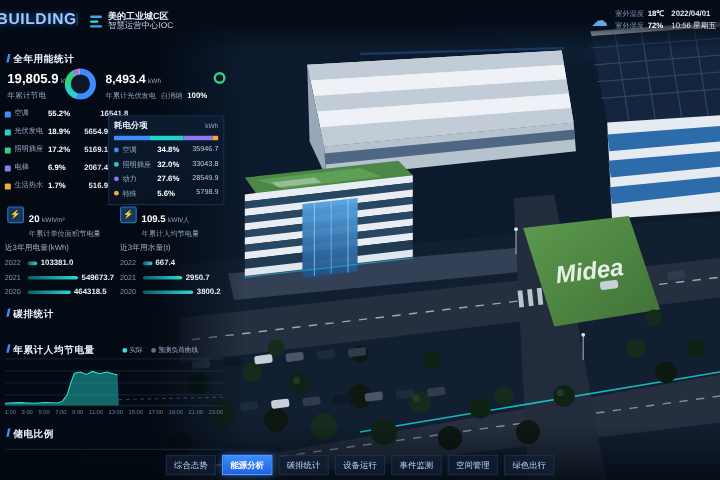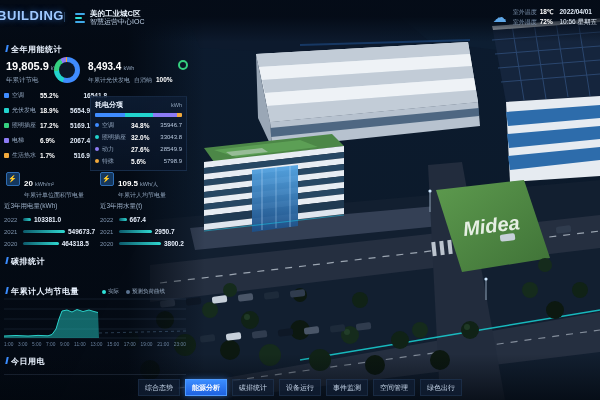--- a/index.html
+++ b/index.html
@@ -468,21 +468,21 @@
       <span>9:00</span>
       <span>11:00</span>
       <span>13:00</span>
       <span>15:00</span>
       <span>17:00</span>
       <span>19:00</span>
       <span>21:00</span>
       <span>23:00</span>
     </div>
 
-    <div class="pos sec-title" style="left:6px;top:356px;">今日用电</div>
+    <div class="pos sec-title" style="left:6px;top:356px;">储电比例</div>
     <div class="pos divline" style="left:4px;top:374px;width:182px;"></div>
 
     <div class="nav pos">
       <div class="nav-item">综合态势</div>
       <div class="nav-item active">能源分析</div>
       <div class="nav-item">碳排统计</div>
       <div class="nav-item">设备运行</div>
       <div class="nav-item">事件监测</div>
       <div class="nav-item">空间管理</div>
       <div class="nav-item">绿色出行</div>

